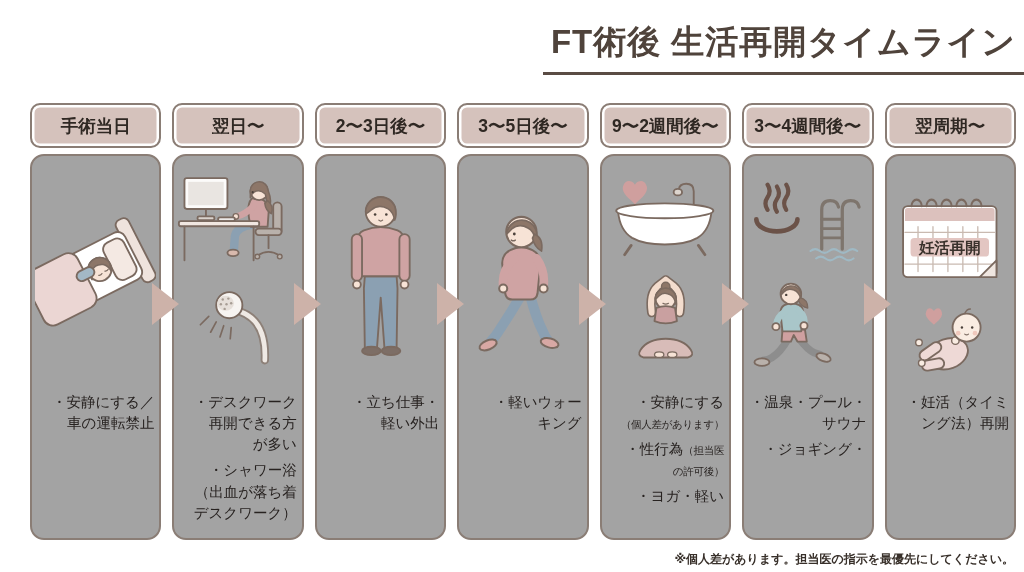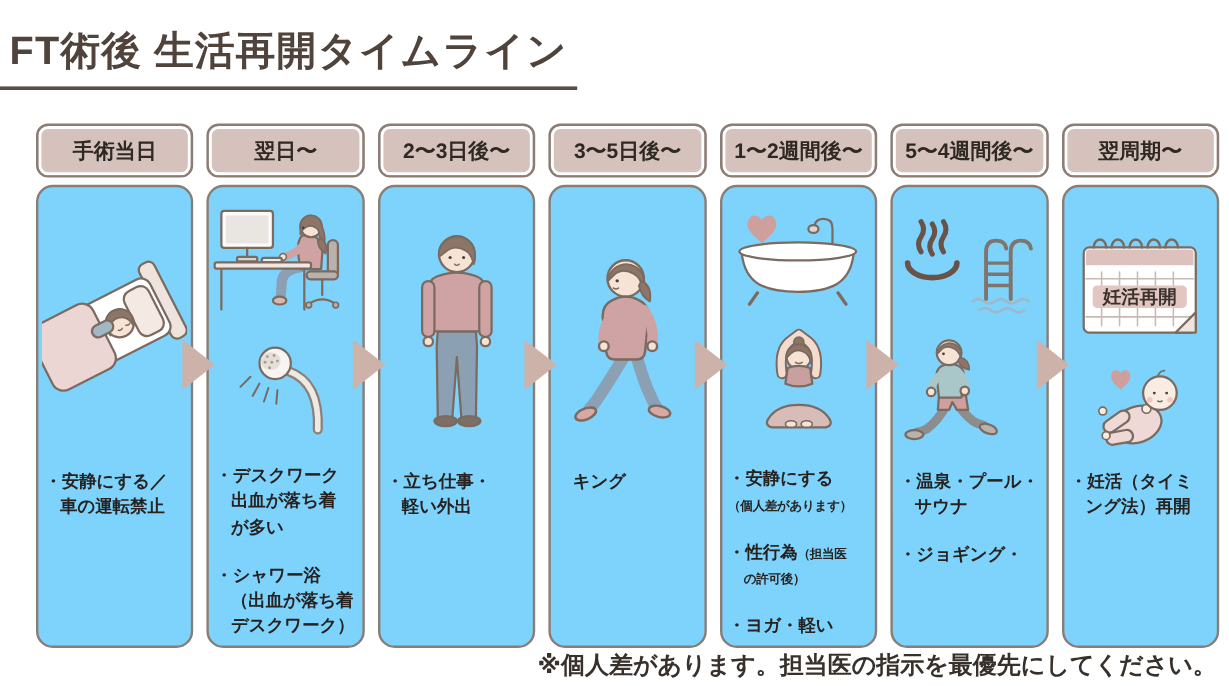--- a/index.html
+++ b/index.html
@@ -1,41 +1,41 @@
 <!DOCTYPE html>
 <html><head>
 <meta charset="utf-8">
 <style>
   html,body { margin:0; padding:0; }
   .page { width:1024px; height:572px; background:#ffffff; position:relative; overflow:hidden;
           font-family:"Liberation Sans","DejaVu Sans",sans-serif; }
-  .title-wrap { text-align:left; padding-top:20px; height:83px; box-sizing:border-box; }
+  .title-wrap { text-align:right; padding-top:20px; height:83px; box-sizing:border-box; }
   .title { display:inline-block; font-size:33px; font-weight:700; color:#4f433b;
            letter-spacing:1px; border-bottom:3px solid #5a4c44; padding:0 8px 7px; }
   .timeline { position:absolute; left:0; right:0; top:103px; display:flex; gap:11px; padding:0 8px 0 30px; }
   .stage { flex:1 1 0; min-width:0; display:flex; flex-direction:column; }
   .stage-header { box-sizing:border-box; height:45px; background:#d5c2bc; border:2px solid #8a7d75;
                   border-radius:10px; box-shadow:inset 0 0 0 2.5px #ffffff;
                   display:flex; align-items:center; justify-content:center;
                   font-size:17.5px; font-weight:700; color:#2f2823; white-space:nowrap; }
-  .stage-card { box-sizing:border-box; margin-top:6px; height:386px; background:#7dd3fc;
+  .stage-card { box-sizing:border-box; margin-top:6px; height:386px; background:#a3a3a3;
                 border:2px solid #8a7d75; border-radius:14px; padding:3px 3px 6px;
                 display:flex; flex-direction:column; }
   .illustration { height:226px; display:flex; align-items:center; justify-content:center; }
   .illustration svg { width:100%; height:100%; }
-  .stage-notes { padding:6px 2px 0; font-weight:700; color:#272220; line-height:1.32; }
+  .stage-notes { padding:6px 2px 0; font-weight:400; color:#272220; line-height:1.32;text-align:right; }
   .note-line { white-space:nowrap; }
   .note-line .n  { font-size:14.5px; }
   .note-line .sm { font-size:10.5px; letter-spacing:-0.3px; }
   .note-line.indent { padding-left:13px; }
-  .note-line.gap { margin-top:19px; }
+  .note-line.gap { margin-top:5px; }
   .arrow { position:absolute; top:180px; width:0; height:0;
            border-left:27px solid #cdb2a9; border-top:21px solid transparent; border-bottom:21px solid transparent; }
   .a1{left:152px}.a2{left:294px}.a3{left:437px}.a4{left:579px}.a5{left:722px}.a6{left:864px}
-  .footnote { position:absolute; right:10px; bottom:4px; font-size:20px; font-weight:700; color:#38302a; }
+  .footnote { position:absolute; right:10px; bottom:4px; font-size:12px; font-weight:700; color:#38302a; }
 </style>
 </head>
 <body>
 
 <div class="page">
 
   <div class="title-wrap">
     <span class="title">FT術後 生活再開タイムライン</span>
   </div>
 
@@ -110,21 +110,21 @@
                 <path d="M34 160 l-9 9"></path>
                   <path d="M42 166 l-6 11"></path>
                   <path d="M50 170 l-4 12"></path>
                   <path d="M58 172 l-1 12"></path>
               </g>
             </g>
           </svg>
         </div>
         <div class="stage-notes">
             <div class="note-line"><span class="n">・デスクワーク</span></div>
-            <div class="note-line indent"><span class="n">出血が落ち着</span></div>
+            <div class="note-line indent"><span class="n">再開できる方</span></div>
             <div class="note-line indent"><span class="n">が多い</span></div>
             <div class="note-line gap"><span class="n">・シャワー浴</span></div>
             <div class="note-line indent"><span class="n">（出血が落ち着</span></div>
             <div class="note-line indent"><span class="n">デスクワーク）</span></div>
           </div>
       </div>
     </div>
 
     <div class="stage">
       <div class="stage-header">2〜3日後〜</div>
@@ -172,27 +172,28 @@
               <circle cx="79" cy="102" r="4" fill="#f7e3d6"></circle>
               <circle cx="57" cy="46" r="15" fill="#f7e3d6"></circle>
               <path d="M42.5 48 a15 15 0 0 1 29 -4 q2 6 0 11 q-2 -10 -8 -13 q-9 -5 -16 1 q-4 4 -5 5 z" fill="#8d7668" stroke-width="1.6"></path>
               <path d="M70 48 q9 4 7 17 q-7 -4 -9 -13 z" fill="#8d7668" stroke-width="1.6"></path>
               <circle cx="50" cy="48" r="1.4" fill="#4a403a" stroke="none"></circle>
               <path d="M47 54 q2 1.5 4 0" fill="none" stroke-width="1.4"></path>
             </g>
           </svg>
         </div>
         <div class="stage-notes">
+            <div class="note-line"><span class="n">・軽いウォー</span></div>
             <div class="note-line indent"><span class="n">キング</span></div>
           </div>
       </div>
     </div>
 
     <div class="stage">
-      <div class="stage-header">1〜2週間後〜</div>
+      <div class="stage-header">9〜2週間後〜</div>
       <div class="stage-card">
         <div class="illustration">
           <svg viewBox="0 0 130 225">
             <g stroke="#7b6a60" stroke-width="2" stroke-linejoin="round" stroke-linecap="round">
               <path d="M28 36 q-12 -10 -8 -17 q3 -6 9 -3 q2 1 3 3 q1 -2 3 -3 q6 -3 9 3 q4 7 -8 17 l-4 4 z" fill="#cf9f9e" stroke="none"></path>
               <path d="M95 44 V26 q0 -8 -8 -8 q-7 0 -8 6" fill="none"></path>
               <ellipse cx="78" cy="27" rx="4.5" ry="3.5" fill="#ddd5ce"></ellipse>
               <path d="M14 48 q2 20 15 28 q12 7 35 7 q23 0 35 -7 q13 -8 15 -28 z" fill="#ffffff"></path>
               <ellipse cx="64" cy="47" rx="52" ry="8" fill="#ffffff"></ellipse>
               <path d="M28 84 l-7 10 M100 84 l7 10" stroke-width="3" fill="none"></path>
@@ -215,21 +216,21 @@
             <div class="note-line"><span class="n">・安静にする</span></div>
             <div class="note-line"><span class="sm">（個人差があります）</span></div>
             <div class="note-line gap"><span class="n">・性行為</span><span class="sm">（担当医</span></div>
             <div class="note-line indent"><span class="sm">の許可後）</span></div>
             <div class="note-line gap"><span class="n">・ヨガ・軽い</span></div>
           </div>
       </div>
     </div>
 
     <div class="stage">
-      <div class="stage-header">5〜4週間後〜</div>
+      <div class="stage-header">3〜4週間後〜</div>
       <div class="stage-card">
         <div class="illustration">
           <svg viewBox="0 0 130 225">
             <g stroke="#6b5248" stroke-linecap="round" stroke-linejoin="round" fill="none">
               <path d="M10 56 a22 13 0 1 0 44 0" stroke-width="5"></path>
               <path d="M22 46 q-4.5 -7 0 -13.5 q4.5 -6.5 0 -13.5" stroke-width="4.5"></path>
               <path d="M32 48 q-4.5 -7 0 -13.5 q4.5 -6.5 0 -13.5" stroke-width="4.5"></path>
               <path d="M42 46 q-4.5 -7 0 -13.5 q4.5 -6.5 0 -13.5" stroke-width="4.5"></path>
             </g>
             <g stroke="#7e756d" stroke-linecap="round" stroke-linejoin="round" fill="none">

